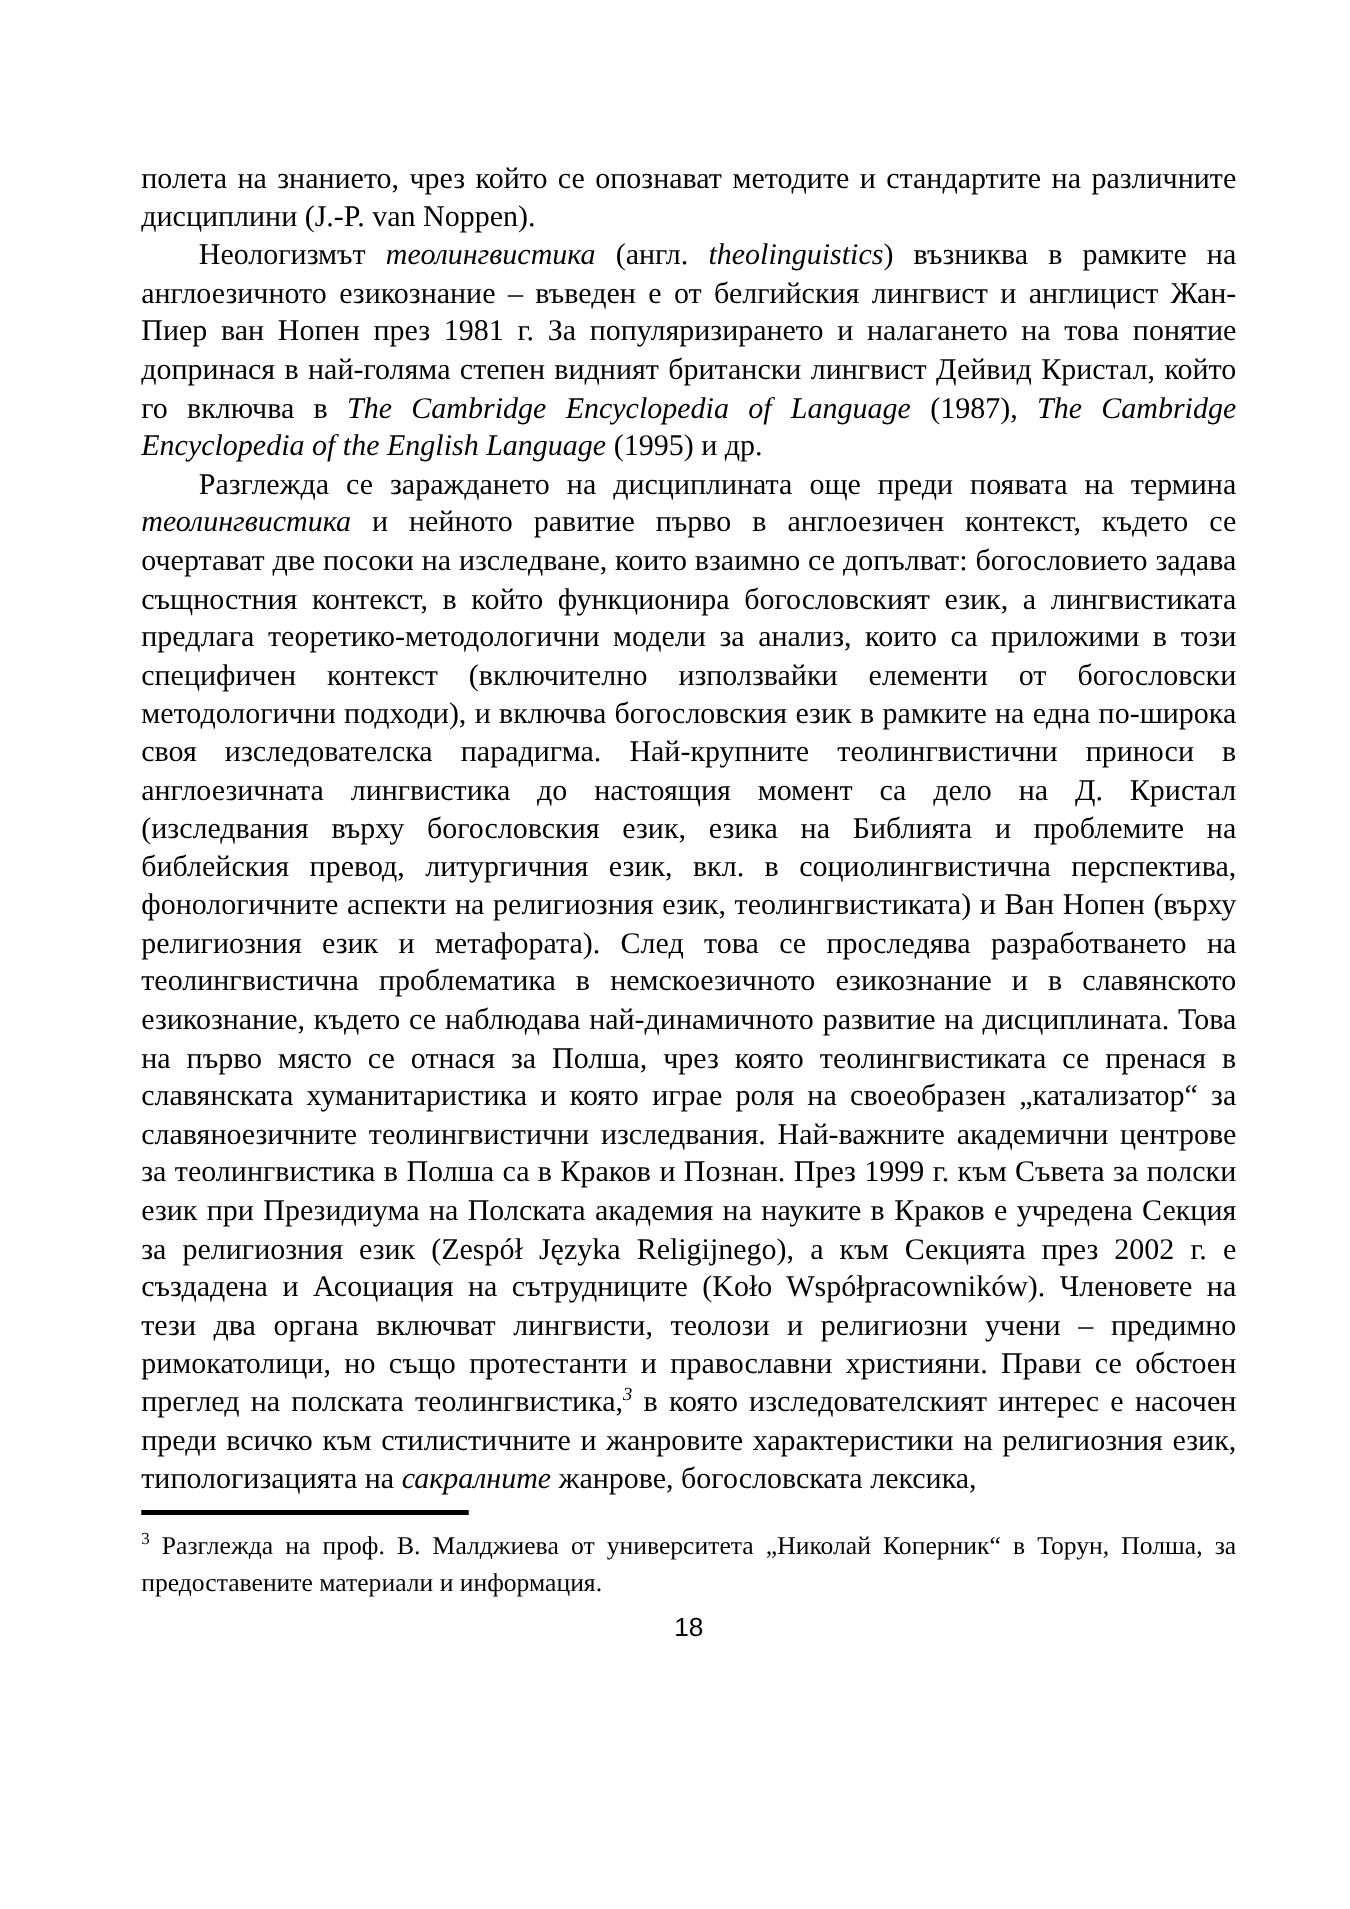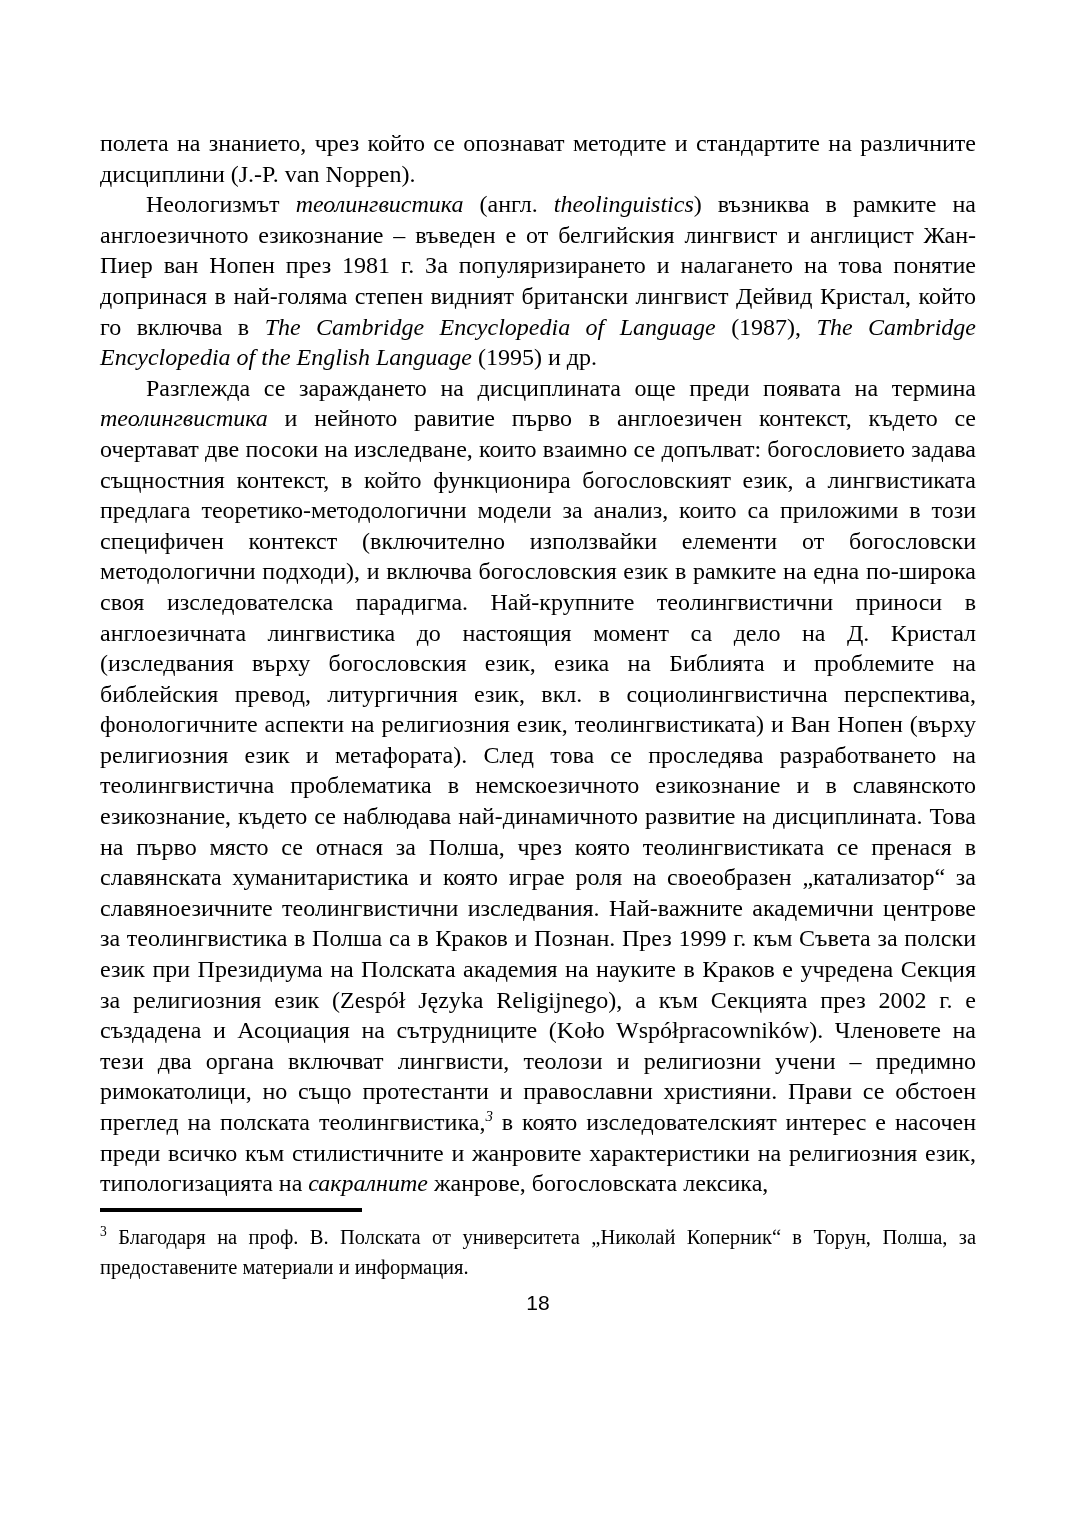--- a/index.html
+++ b/index.html
@@ -11,21 +11,21 @@
   }
   .page {
     position: relative;
     width: 1080px;
     height: 1527px;
     background: #ffffff;
     overflow: hidden;
   }
   .content {
     position: absolute;
-    left: 100px;
+    left: 113px;
     top: 128px;
     width: 876px;
   }
   .body-text {
     font-size: 24px;
     line-height: 30.6px;
     text-align: justify;
   }
   .para { margin: 0; }
   .para.indent { text-indent: 46px; }
@@ -68,18 +68,18 @@
   <div class="content">
 
     <div class="body-text">
         <p class="para"><span>полета на знанието, чрез който се опознават методите и стандартите на различните дисциплини (J.-P. van Noppen).</span></p>
         <p class="para indent"><span>Неологизмът </span><em>теолингвистика</em><span> (англ. </span><em>theolinguistics</em><span>) възниква в рамките на англоезичното езикознание – въведен е от белгийския лингвист и англицист Жан-Пиер ван Нопен през 1981 г. За популяризирането и налагането на това понятие допринася в най-голяма степен видният британски лингвист Дейвид Кристал, който го включва в </span><em>The Cambridge Encyclopedia of Language</em><span> (1987), </span><em>The Cambridge Encyclopedia of the English Language</em><span> (1995) и др.</span></p>
         <p class="para indent"><span>Разглежда се зараждането на дисциплината още преди появата на термина </span><em>теолингвистика</em><span> и нейното равитие първо в англоезичен контекст, където се очертават две посоки на изследване, които взаимно се допълват: богословието задава същностния контекст, в който функционира богословският език, а лингвистиката предлага теоретико-методологични модели за анализ, които са приложими в този специфичен контекст (включително използвайки елементи от богословски методологични подходи), и включва богословския език в рамките на една по-широка своя изследователска парадигма. Най-крупните теолингвистични приноси в англоезичната лингвистика до настоящия момент са дело на Д. Кристал (изследвания върху богословския език, езика на Библията и проблемите на библейския превод, литургичния език, вкл. в социолингвистична перспектива, фонологичните аспекти на религиозния език, теолингвистиката) и Ван Нопен (върху религиозния език и метафората). След това се проследява разработването на теолингвистична проблематика в немскоезичното езикознание и в славянското езикознание, където се наблюдава най-динамичното развитие на дисциплината. Това на първо място се отнася за Полша, чрез която теолингвистиката се пренася в славянската хуманитаристика и която играе роля на своеобразен „катализатор“ за славяноезичните теолингвистични изследвания. Най-важните академични центрове за теолингвистика в Полша са в Краков и Познан. През 1999 г. към Съвета за полски език при Президиума на Полската академия на науките в Краков е учредена Секция за религиозния език (Zespół Języka Religijnego), а към Секцията през 2002 г. е създадена и Асоциация на сътрудниците (Koło Współpracowników). Членовете на тези два органа включват лингвисти, теолози и религиозни учени – предимно римокатолици, но също протестанти и православни християни. Прави се обстоен преглед на полската теолингвистика,</span><sup>3</sup><span> в която изследователският интерес е насочен преди всичко към стилистичните и жанровите характеристики на религиозния език, типологизацията на </span><em>сакралните</em><span> жанрове, богословската лексика,</span></p>
       </div>
 
     <div class="footnote-rule"></div>
 
-    <p class="footnote"><sup>3</sup><span> Благодаря на проф. В. Полската от университета „Николай Коперник“ в Торун, Полша, за предоставените материали и информация.</span></p>
+    <p class="footnote"><sup>3</sup><span> Разглежда на проф. В. Малджиева от университета „Николай Коперник“ в Торун, Полша, за предоставените материали и информация.</span></p>
 
     <div class="page-number">18</div>
 
   </div>
 </div>
 
 </body></html>

